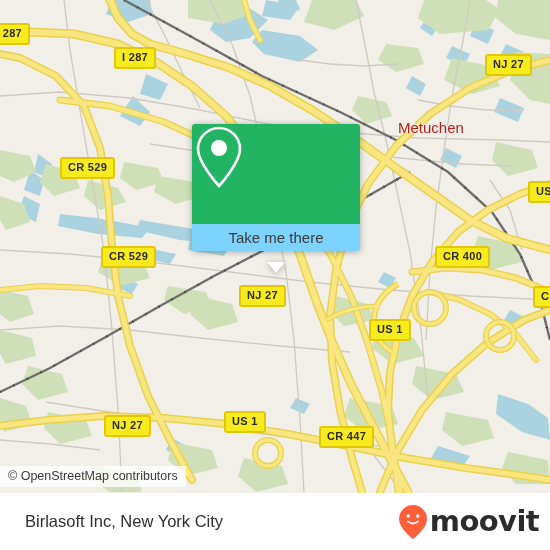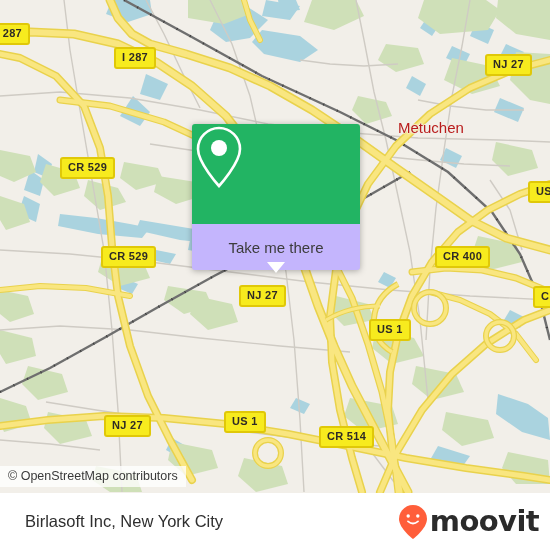--- a/index.html
+++ b/index.html
@@ -55,22 +55,22 @@
     z-index:60;
     filter:drop-shadow(0 1px 3px rgba(0,0,0,.30));
   }
   #popup-image {
     height:100px;
     background:#22b463;
     border-radius:3px 3px 0 0;
     display:flex; align-items:center; justify-content:center;
   }
   #popup-action {
-    height:46px;
-    background:#c4b5fd;
+    height:27px;
+    background:#7dd3fc;
     border-radius:0 0 3px 3px;
     display:flex; align-items:center; justify-content:center;
     color:#3c3c3c;
     font-size:15px;
     cursor:pointer;
   }
   #popup-tail {
     position:absolute;
     left:50%; top:138px;
     margin-left:-9px;
@@ -287,21 +287,21 @@
     <div class="shield" style="left:485px; top:54px;">NJ 27</div>
     <div class="shield" style="left:60px; top:157px;">CR 529</div>
     <div class="shield" style="left:528px; top:181px;">US 1</div>
     <div class="shield" style="left:101px; top:246px;">CR 529</div>
     <div class="shield" style="left:435px; top:246px;">CR 400</div>
     <div class="shield" style="left:239px; top:285px;">NJ 27</div>
     <div class="shield" style="left:533px; top:286px;">C</div>
     <div class="shield" style="left:369px; top:319px;">US 1</div>
     <div class="shield" style="left:104px; top:415px;">NJ 27</div>
     <div class="shield" style="left:224px; top:411px;">US 1</div>
-    <div class="shield" style="left:319px; top:426px;">CR 514</div>
+    <div class="shield" style="left:319px; top:426px;">CR 447</div>
 
     <div id="popup">
       <div id="popup-image">
         <svg width="54" height="68" viewBox="0 0 54 68">
           <path d="M27 4 C15.4 4 6 13.4 6 25 C6 39 27 62 27 62 C27 62 48 39 48 25 C48 13.4 38.6 4 27 4 Z" fill="none" stroke="#ffffff" stroke-width="2.6"></path>
           <circle cx="27" cy="24" r="8" fill="#ffffff"></circle>
         </svg>
       </div>
       <div id="popup-action">
         <span>Take me there</span>

